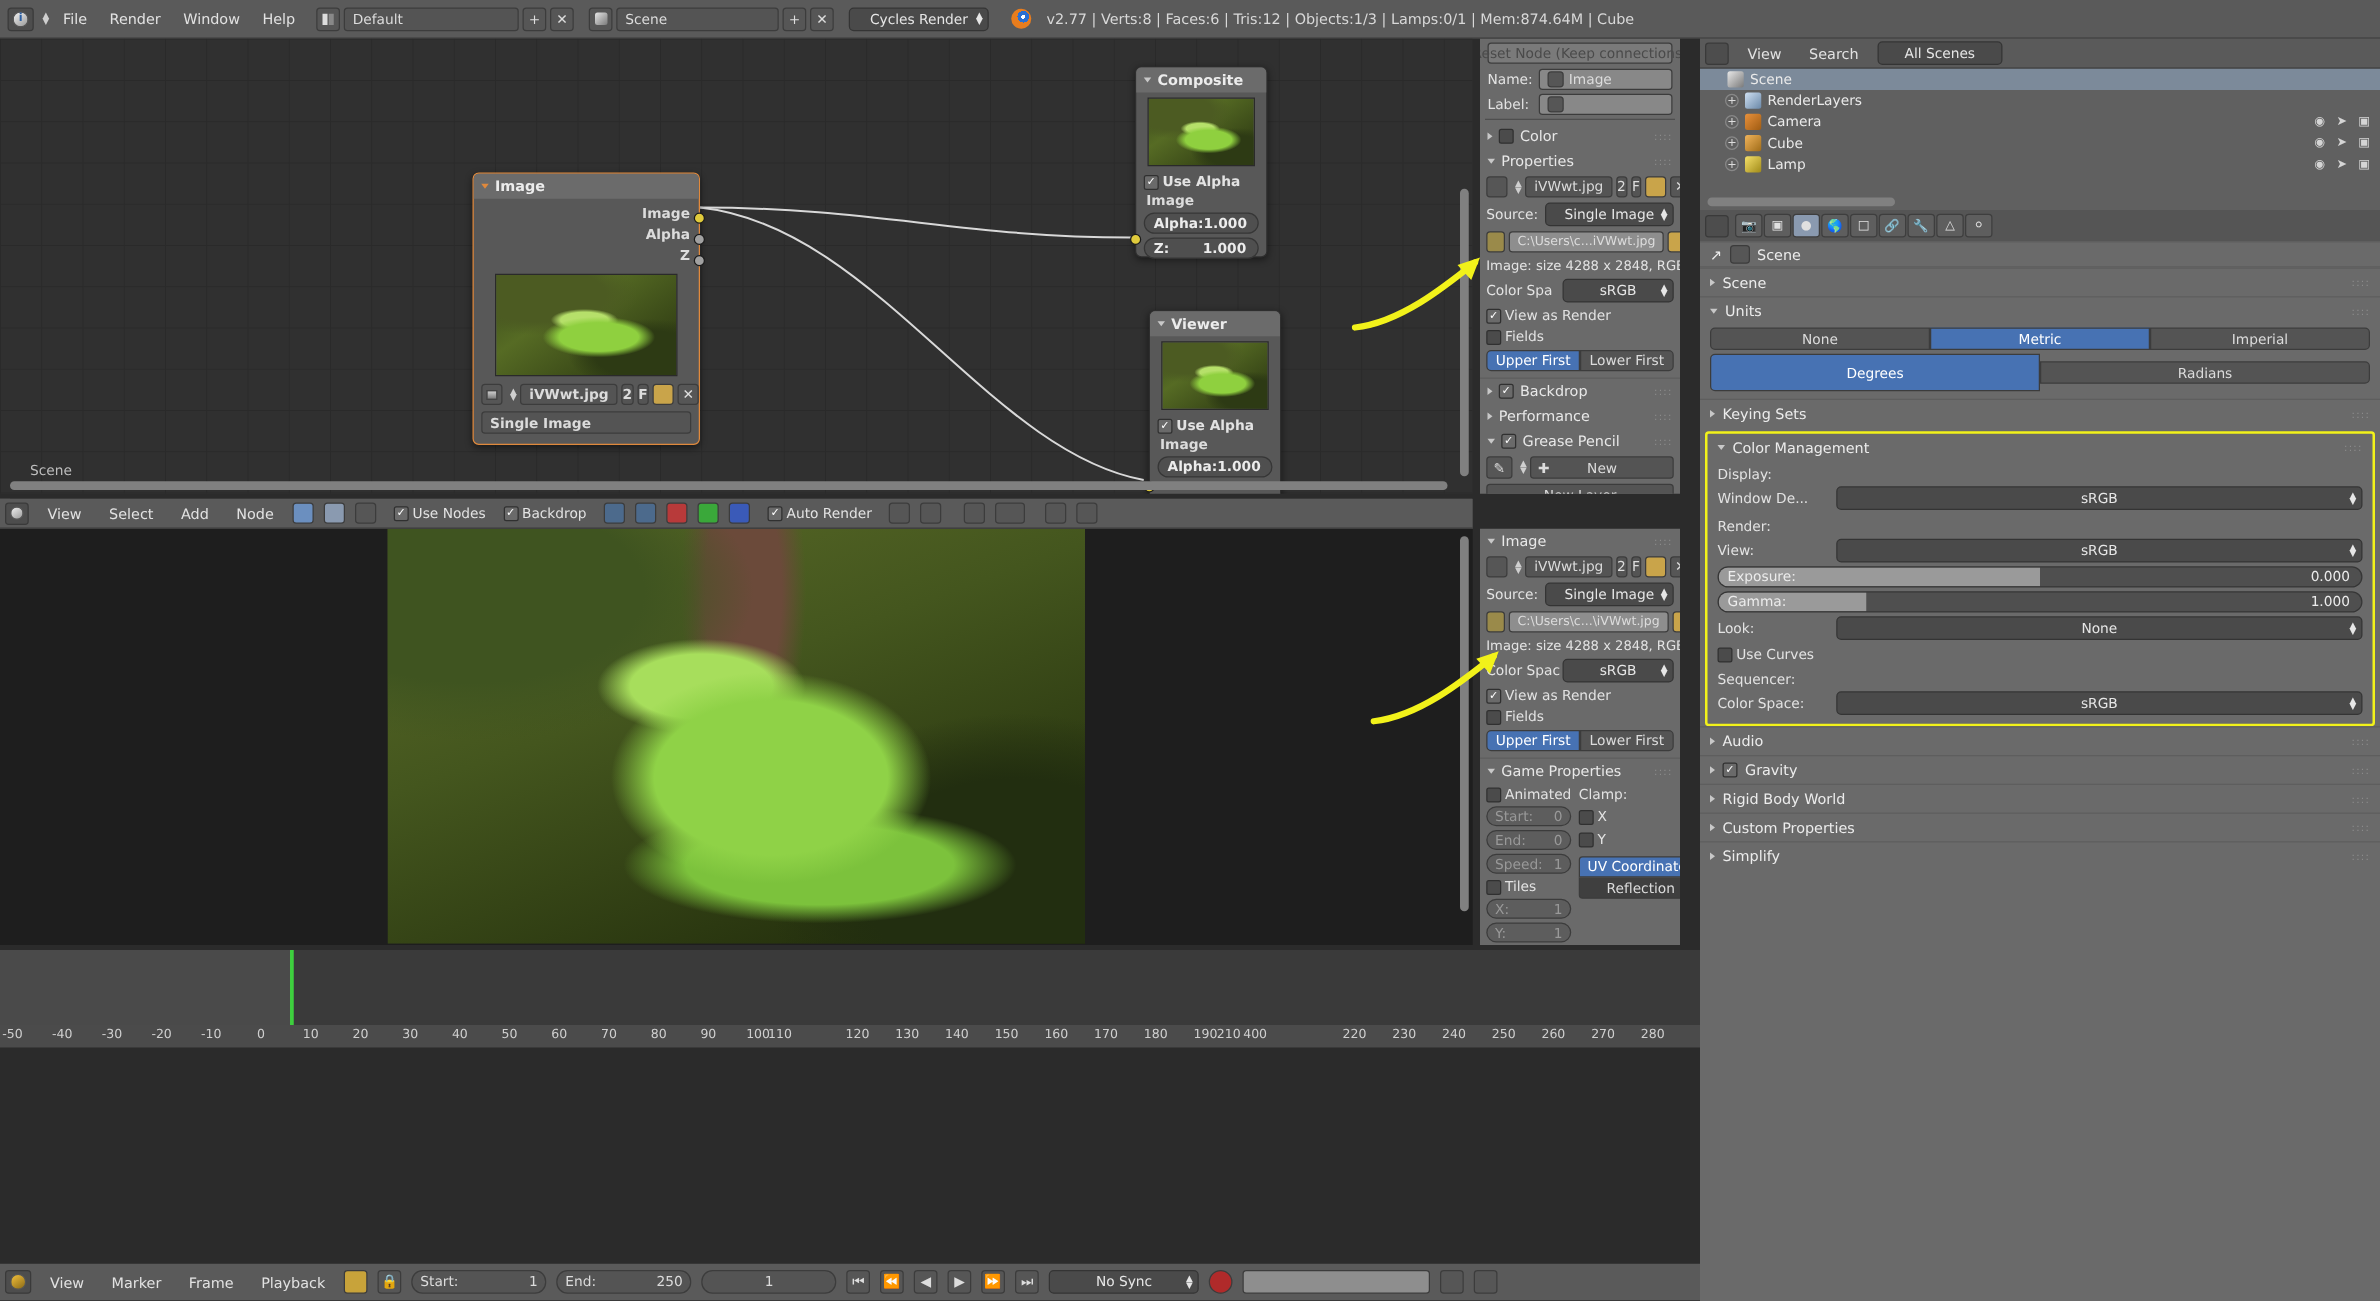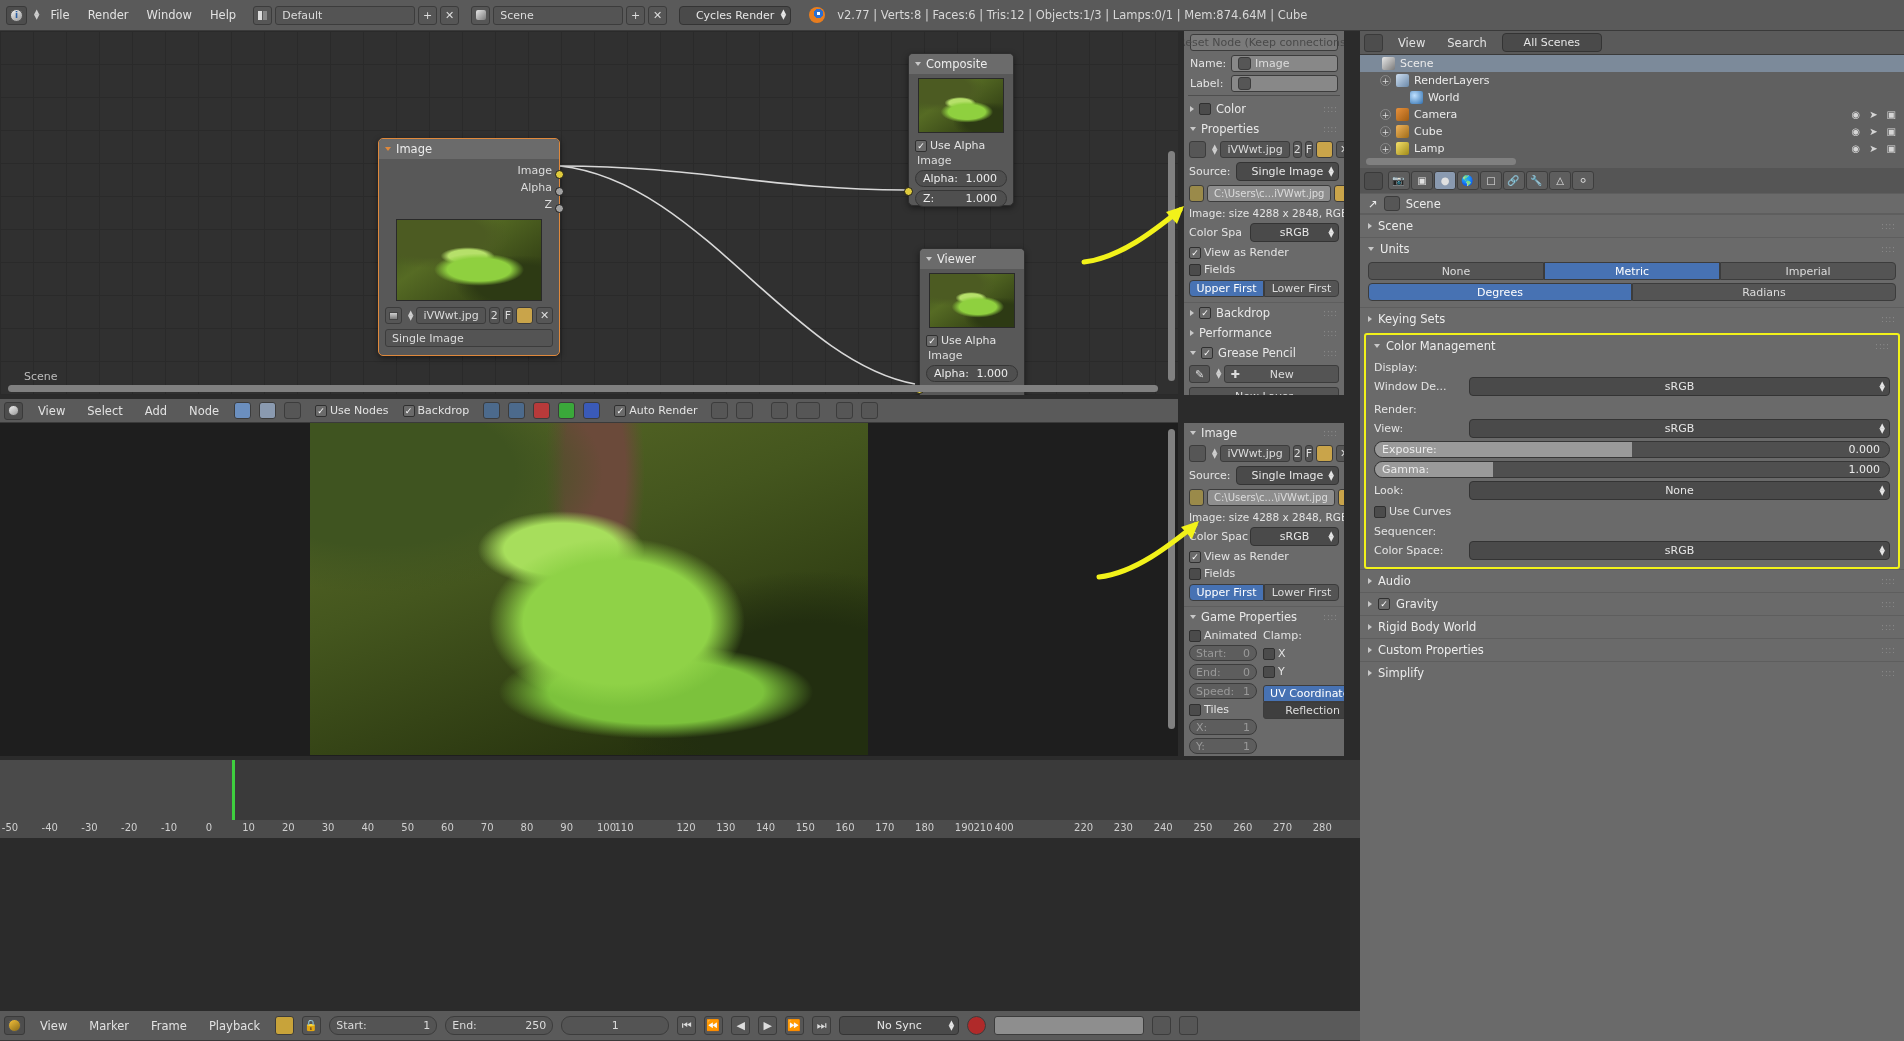--- a/index.html
+++ b/index.html
@@ -47,21 +47,21 @@
       background:radial-gradient(circle at 60% 40%, #fff 0 12%, #2b6fd1 12% 34%, #e87d1e 34% 100%);}
 
   
   #nodeed{ position:absolute;left:0;top:31px;width:1178px;height:364px;
            background:#303030;overflow:hidden;}
   #nodegrid{ position:absolute;inset:0;
      background-image:linear-gradient(to right,#2a2a2a 1px,transparent 1px),
                       linear-gradient(to bottom,#2a2a2a 1px,transparent 1px);
      background-size:33px 33px; }
   .node{ position:absolute; background:#585858; border:1px solid #2e2e2e; border-radius:5px;
-         box-shadow:0 2px 6px rgba(0,0,0,.45); }
+         box-shadow:0 2px 6px rgba(0,0,0,.45);font-weight:bold; }
   .node.sel{ border:1px solid #e0893c; }
   .node > .nh{ height:20px;border-radius:4px 4px 0 0;background:#6b6b6b;display:flex;align-items:center;
        gap:5px;padding:0 6px;font-size:11.5px;color:#ececec;}
   .sock{ position:absolute; width:9px;height:9px;border-radius:50%;border:1px solid #1b1b1b;}
   .sock.img{ background:#e0cb3c; }
   .sock.gray{ background:#a1a1a1; }
   .sockrow{ height:17px; display:flex; align-items:center; justify-content:flex-end;
             font-size:11px;color:#dcdcdc; padding-right:3px;}
   .thumb{ border:1px solid #2a2a2a; overflow:hidden; position:relative;}
   .frog{ width:100%;height:100%;
@@ -661,25 +661,20 @@
         <div class="olrow sel" style="padding-left: 6px;">
           <span style="width: 11px; height: 11px; font-size: 9px; display: flex; align-items: center; justify-content: center; color: rgb(221, 221, 221);"></span>
           <span style="width: 13px; height: 13px; border-radius: 2px; flex: 0 0 auto; background: linear-gradient(135deg, rgb(232, 232, 232), rgb(122, 122, 122));"></span>
           <span>Scene</span>
         </div>
         <div class="olrow" style="padding-left: 20px;">
           <span style="width: 11px; height: 11px; font-size: 9px; display: flex; align-items: center; justify-content: center; color: rgb(221, 221, 221); border: 1px solid rgb(136, 136, 136); border-radius: 50%;">+</span>
           <span style="width: 13px; height: 13px; border-radius: 2px; flex: 0 0 auto; background: linear-gradient(135deg, rgb(207, 224, 242), rgb(106, 136, 168));"></span>
           <span>RenderLayers</span>
         </div>
-        <div class="olrow" style="padding-left: 34px;">
-          <span style="width: 11px; height: 11px; font-size: 9px; display: flex; align-items: center; justify-content: center; color: rgb(221, 221, 221);"></span>
-          <span style="width: 13px; height: 13px; border-radius: 2px; flex: 0 0 auto; background: radial-gradient(circle at 35% 35%, rgb(191, 224, 255), rgb(47, 111, 174));"></span>
-          <span>World</span>
-        </div>
         <div class="olrow" style="padding-left: 20px;">
           <span style="width: 11px; height: 11px; font-size: 9px; display: flex; align-items: center; justify-content: center; color: rgb(221, 221, 221); border: 1px solid rgb(136, 136, 136); border-radius: 50%;">+</span>
           <span style="width: 13px; height: 13px; border-radius: 2px; flex: 0 0 auto; background: linear-gradient(135deg, rgb(232, 145, 60), rgb(160, 92, 18));"></span>
           <span>Camera</span>
           <span class="olicons">
             <span style="font-size: 10px;">◉</span>
             <span style="font-size: 10px;">➤</span>
             <span style="font-size: 10px;">▣</span>
           </span>
         </div>
@@ -737,21 +732,21 @@
       <span>Units</span>
       <span class="grip">::::</span>
     </div>
     <div style="padding:2px 8px 6px">
       <div class="row" style="gap:0">
         <div class="pill" style="flex:1;height:18px;justify-content:center;border-radius:4px 0 0 4px">None</div>
         <div class="pill blue" style="flex:1;height:18px;justify-content:center;border-radius:0">Metric</div>
         <div class="pill" style="flex:1;height:18px;justify-content:center;border-radius:0 4px 4px 0">Imperial</div>
       </div>
       <div class="row" style="gap:0;margin-top:3px">
-        <div class="pill blue" style="flex:1;height:18px;justify-content:center;border-radius:4px 0 0 4px">Degrees</div>
+        <div class="pill blue" style="flex:1;height:30px;justify-content:center;border-radius:4px 0 0 4px">Degrees</div>
         <div class="pill" style="flex:1;height:18px;justify-content:center;border-radius:0 4px 4px 0">Radians</div>
       </div>
     </div>
 
     <div class="cat">
       <span class="tri"></span>
       <span>Keying Sets</span>
       <span class="grip">::::</span>
     </div>
 

